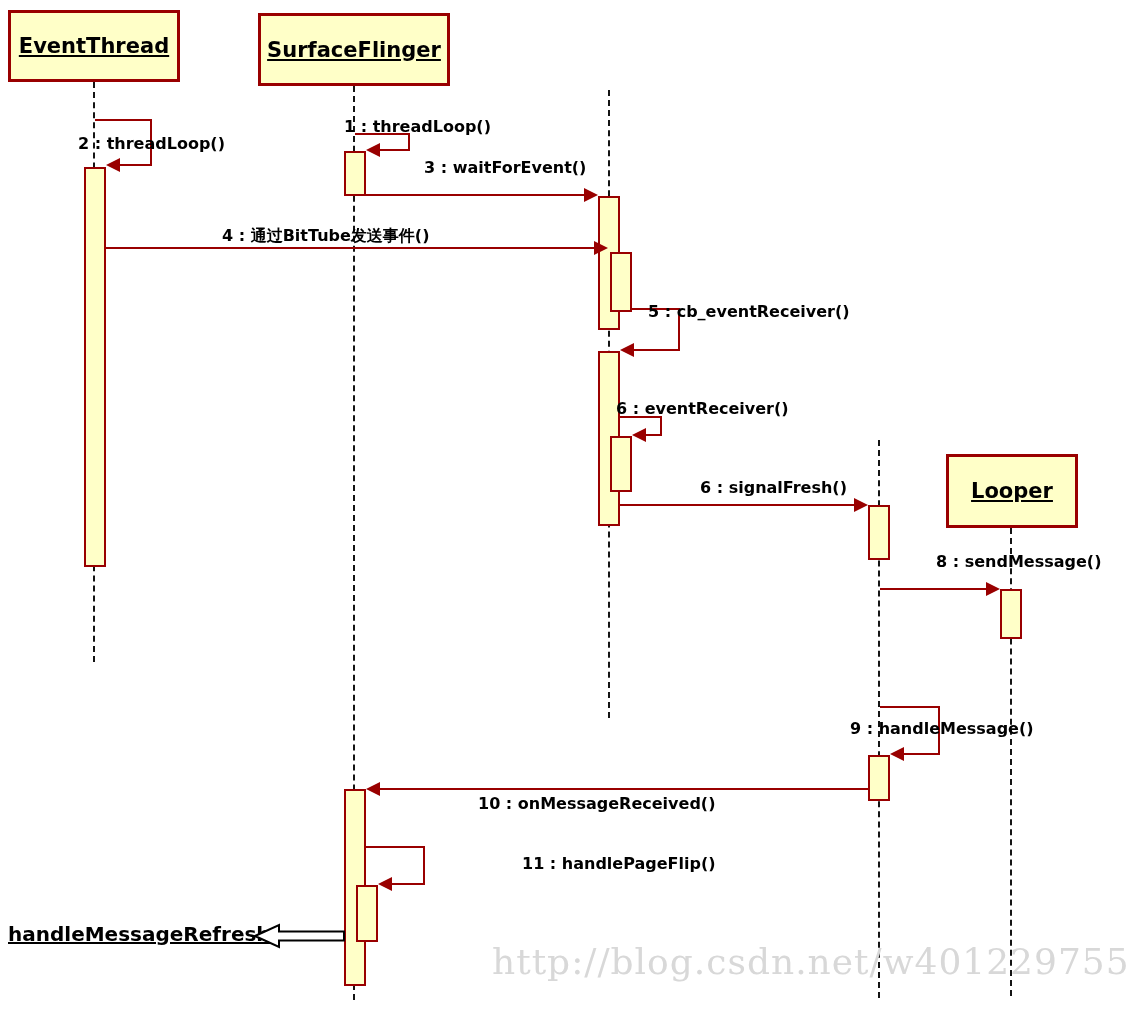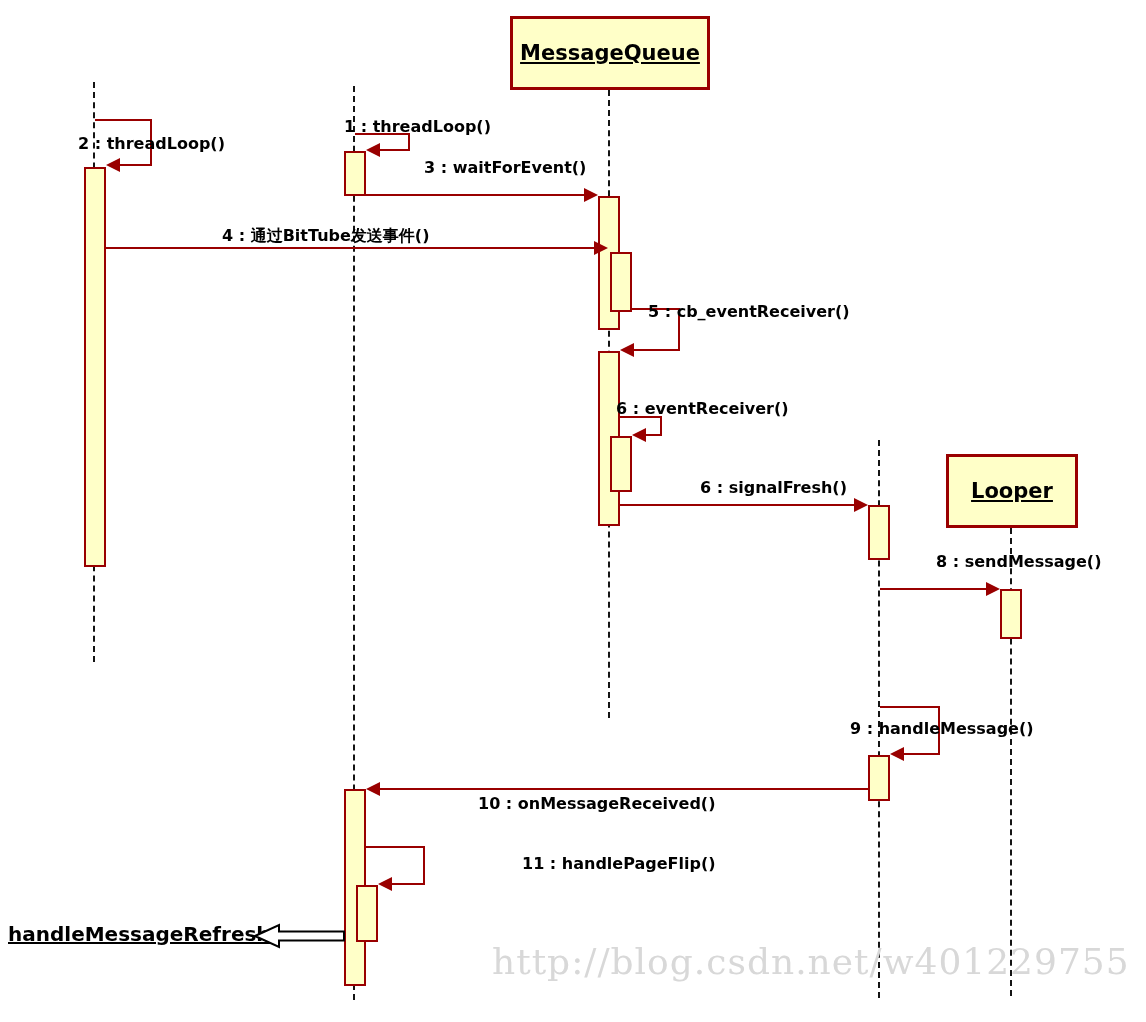--- a/index.html
+++ b/index.html
@@ -39,22 +39,25 @@
 <body>
 
 <div id="canvas">
 
   <div class="lifeline" style="left:93px;  top:82px;  height:580px;"></div>
   <div class="lifeline" style="left:353px; top:86px;  height:914px;"></div>
   <div class="lifeline" style="left:608px; top:90px;  height:628px;"></div>
   <div class="lifeline" style="left:878px; top:440px; height:558px;"></div>
   <div class="lifeline" style="left:1010px;top:528px; height:468px;"></div>
 
-  <div class="actor" style="left:510px;top:16px;width:200px;height:74px;">
-    <span>MessageQueue</span>
+  <div class="actor" style="left:8px;top:10px;width:172px;height:72px;">
+    <span>EventThread</span>
+  </div>
+  <div class="actor" style="left:258px;top:13px;width:192px;height:73px;">
+    <span>SurfaceFlinger</span>
   </div>
   <div class="actor" style="left:946px;top:454px;width:132px;height:74px;">
     <span>Looper</span>
   </div>
 
   <div class="bar" style="left:84px;  top:167px; height:400px;"></div>
   <div class="bar" style="left:344px; top:151px; height:45px;"></div>
   <div class="bar" style="left:598px; top:196px; height:134px;"></div>
   <div class="bar" style="left:610px; top:252px; height:60px;"></div>
   <div class="bar" style="left:598px; top:351px; height:175px;"></div>

